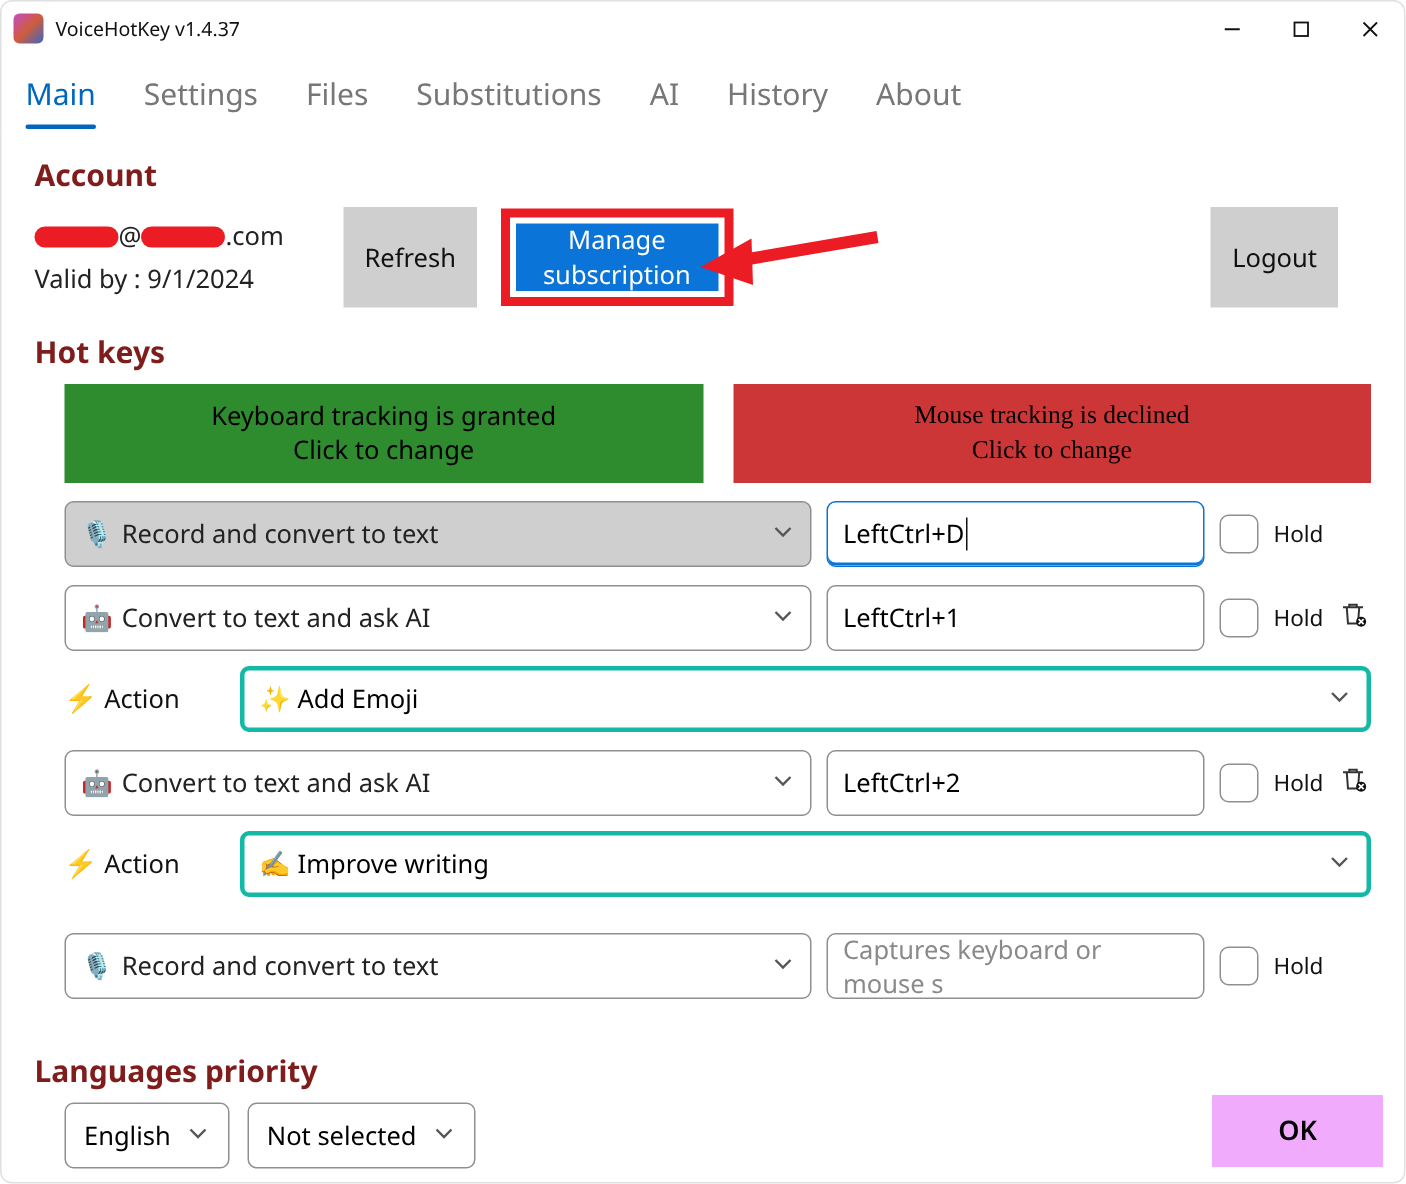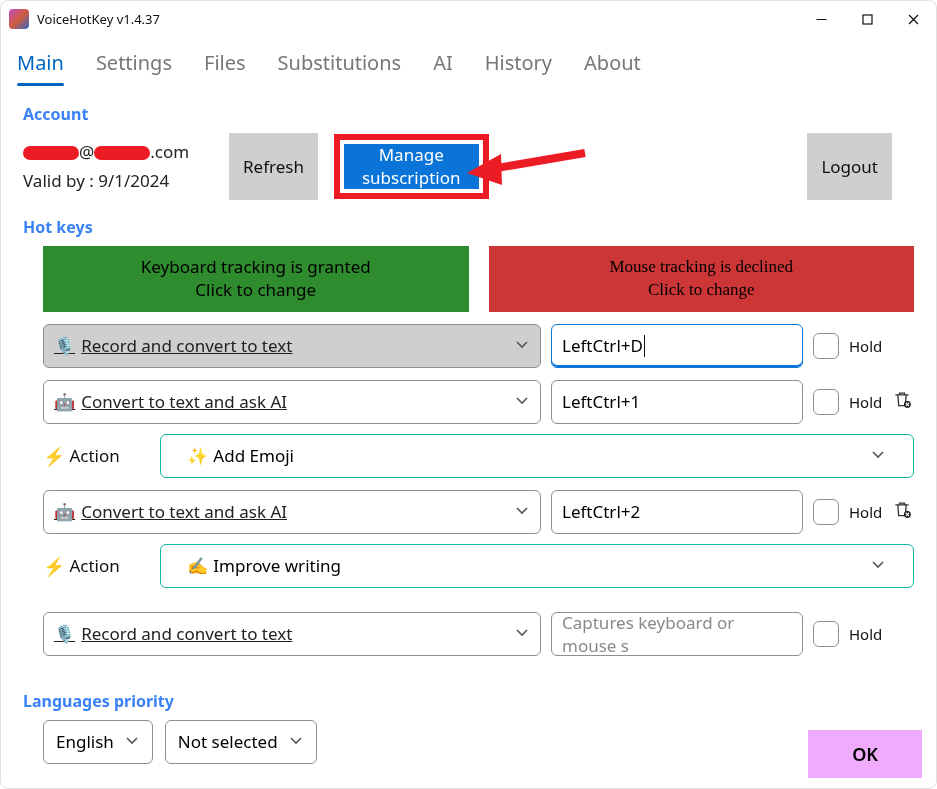--- a/index.html
+++ b/index.html
@@ -72,23 +72,23 @@
     height: 3px;
     background: #0067c0;
     border-radius: 2px;
   }
 
   
   .section {
     padding: 10px 22px 0 22px;
   }
   .section-title {
-    font-size: 16px;
+    font-size: 20px;
     font-weight: 700;
-    color: #3b82f6;
+    color: #7f1d1d;
     margin: 6px 0 8px 0;
   }
 
   
   .account-row {
     display: flex;
     align-items: center;
     gap: 16px;
     position: relative;
   }
@@ -168,21 +168,20 @@
     font-size:17px;
     display:flex;
     align-items:center;
     padding:0 10px;
     background:#fff;
   }
   .combo {
     flex: 0 0 498px;
     justify-content:space-between;
     color:#222;
-    text-decoration:underline;
   }
   .combo.grey { background:#cfcfcf; }
   .combo .icon-emoji { margin-right:6px; }
   .chev { color:#555; }
   .textfield {
     width:252px;
     outline:none;
   }
   .textfield.focused {
     border:1.5px solid #0a74d8;
@@ -207,28 +206,28 @@
   .action-label {
     font-size:17px;
     color:#111;
     display:flex;
     align-items:center;
     gap:4px;
   }
   .action-label .bolt { color:#f58b0e; font-size:18px; }
   .action-combo {
     flex:1;
-    border:1px solid #14b8a6;
+    border:3px solid #14b8a6;
     border-radius:6px;
     height:44px;
     font-size:17px;
     display:flex;
     align-items:center;
     justify-content:space-between;
-    padding:0 27px;
+    padding:0 10px;
     background:#fff;
   }
 
   
   .lang-row { display:flex; gap:12px; margin-top:8px; }
   .lang-select {
     border:1px solid #8f8f8f;
     border-radius:6px;
     height:44px;
     font-size:17px;

